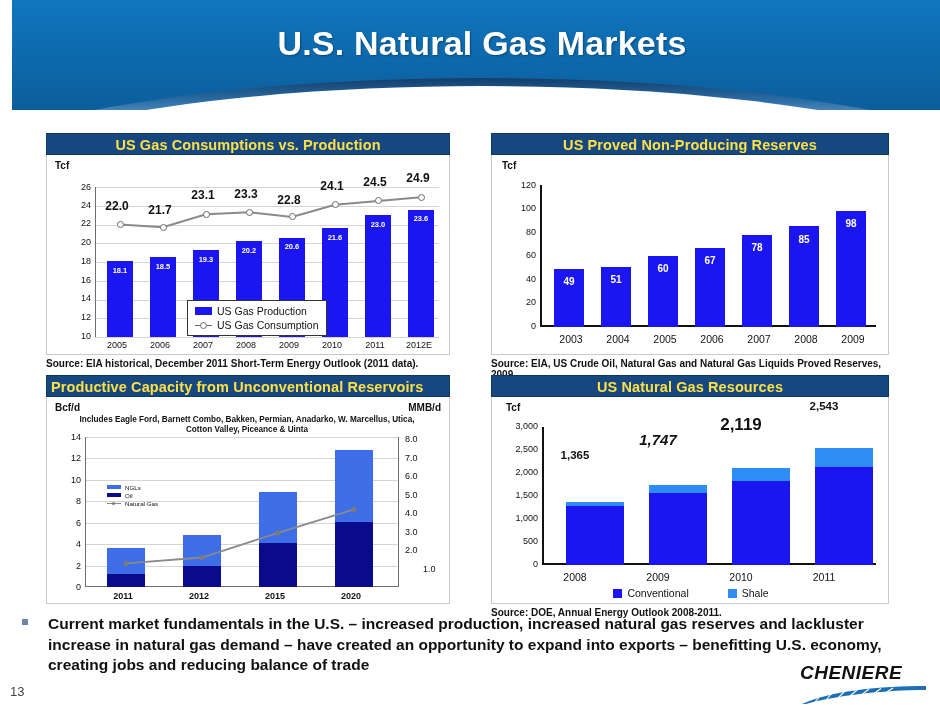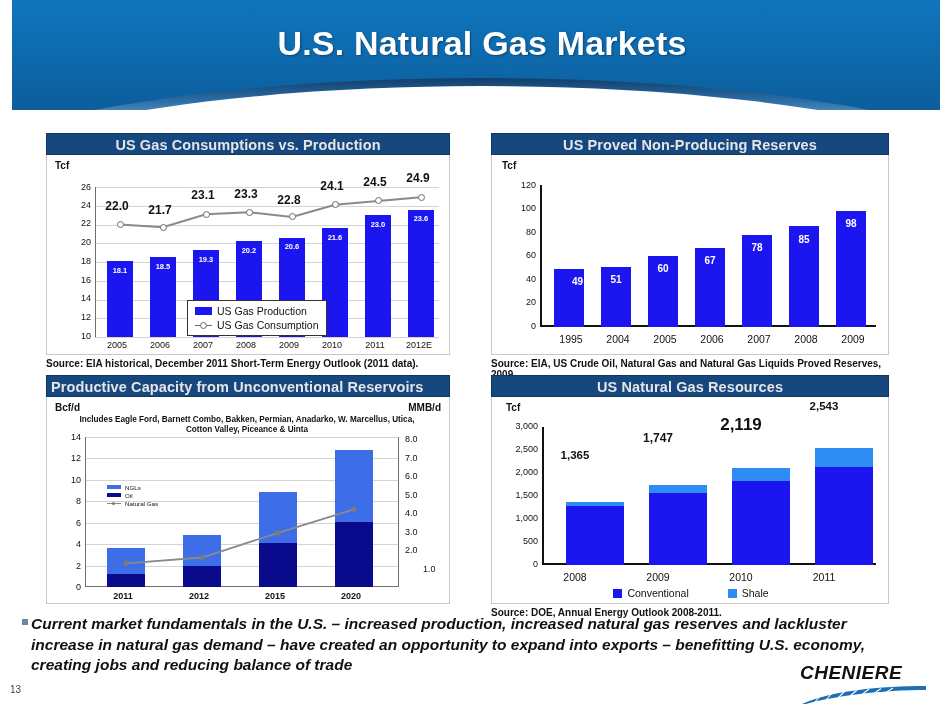--- a/index.html
+++ b/index.html
@@ -28,21 +28,21 @@
   }
   .swoosh2{
     position:absolute;left:-110px;top:86px;width:1160px;height:130px;
     border-radius:50%/100% 100% 0 0;
     background:linear-gradient(180deg,#ffffff 0%,#ffffff 100%);
   }
 
   
   .panel{position:absolute;}
   .panel-head{
-    background:#16477E;color:#e5e5e5;text-align:center;font-weight:bold;
+    background:#16477E;color:#fde047;text-align:center;font-weight:bold;
     font-size:14.5px;letter-spacing:.1px;height:22px;line-height:22px;
     border:1px solid #10395F;box-sizing:border-box;
   }
   .panel-head.left-align{text-align:left;padding-left:4px;}
   .panel-body{
     border:1px solid #C9C9C9;border-top:none;background:#fff;
     box-sizing:border-box;position:relative;
   }
   .source{
     font-size:10px;font-weight:bold;color:#111;margin-top:3px;
@@ -76,22 +76,22 @@
   .legrow{display:flex;align-items:center;gap:5px;height:14px;}
   .swatch{width:17px;height:8px;background:#1B16EF;display:inline-block;}
 
   .footer-bullet{
     position:absolute;left:22px;top:614px;width:890px;
     font-size:15.5px;font-weight:bold;color:#111;line-height:20.5px;
   }
   .bullet-mark{
     position:absolute;left:0;top:5px;width:6px;height:6px;background:#6E86A8;
   }
-  .bullet-text{margin-left:9px;display:block;font-style:italic;}
-  .pagenum{position:absolute;left:10px;top:684px;font-size:10px;color:#444;}
+  .bullet-text{margin-left:26px;display:block;}
+  .pagenum{position:absolute;left:10px;top:684px;font-size:13px;color:#444;}
 
   .logo{position:absolute;left:800px;top:662px;width:130px;height:40px;}
   .logo-word{
     font-size:19px;font-weight:bold;font-style:italic;color:#111;
     letter-spacing:.5px;font-family:"Liberation Sans",sans-serif;
   }
 </style>
 </head>
 <body>
 
@@ -205,38 +205,38 @@
       <div class="axisline-x" style="left:0;bottom:0;width:336px;background:#111;height:1.6px;"></div>
 
       <div class="bar" style="left:14px;bottom:0;width:30px;height:58px;"></div>
       <div class="bar" style="left:61px;bottom:0;width:30px;height:60.4px;"></div>
       <div class="bar" style="left:108px;bottom:0;width:30px;height:71px;"></div>
       <div class="bar" style="left:155px;bottom:0;width:30px;height:79.3px;"></div>
       <div class="bar" style="left:202px;bottom:0;width:30px;height:92.3px;"></div>
       <div class="bar" style="left:249px;bottom:0;width:30px;height:100.6px;"></div>
       <div class="bar" style="left:296px;bottom:0;width:30px;height:116px;"></div>
 
-      <div class="barlabel" style="left:14px;bottom:40px;width:47px;font-size:10px;">49</div>
+      <div class="barlabel" style="left:14px;bottom:40px;width:30px;font-size:10px;">49</div>
       <div class="barlabel" style="left:61px;bottom:42px;width:30px;font-size:10px;">51</div>
       <div class="barlabel" style="left:108px;bottom:53px;width:30px;font-size:10px;">60</div>
       <div class="barlabel" style="left:155px;bottom:61px;width:30px;font-size:10px;">67</div>
       <div class="barlabel" style="left:202px;bottom:74px;width:30px;font-size:10px;">78</div>
       <div class="barlabel" style="left:249px;bottom:82px;width:30px;font-size:10px;">85</div>
       <div class="barlabel" style="left:296px;bottom:98px;width:30px;font-size:10px;">98</div>
     </div>
 
     <div class="ytick" style="left:12px;top:166px;width:32px;">0</div>
     <div class="ytick" style="left:12px;top:142px;width:32px;">20</div>
     <div class="ytick" style="left:12px;top:119px;width:32px;">40</div>
     <div class="ytick" style="left:12px;top:95px;width:32px;">60</div>
     <div class="ytick" style="left:12px;top:72px;width:32px;">80</div>
     <div class="ytick" style="left:12px;top:48px;width:32px;">100</div>
     <div class="ytick" style="left:12px;top:25px;width:32px;">120</div>
 
-    <div class="xtick" style="left:47px;top:178px;width:64px;font-size:10.5px;">1995</div>
+    <div class="xtick" style="left:47px;top:178px;width:64px;font-size:10.5px;">2003</div>
     <div class="xtick" style="left:94px;top:178px;width:64px;font-size:10.5px;">2004</div>
     <div class="xtick" style="left:141px;top:178px;width:64px;font-size:10.5px;">2005</div>
     <div class="xtick" style="left:188px;top:178px;width:64px;font-size:10.5px;">2006</div>
     <div class="xtick" style="left:235px;top:178px;width:64px;font-size:10.5px;">2007</div>
     <div class="xtick" style="left:282px;top:178px;width:64px;font-size:10.5px;">2008</div>
     <div class="xtick" style="left:329px;top:178px;width:64px;font-size:10.5px;">2009</div>
   </div>
   <div class="source">Source: EIA, US Crude Oil, Natural Gas and Natural Gas Liquids Proved Reserves, 2009.</div>
 </div>
 
@@ -349,21 +349,21 @@
         <div style="position:absolute;left:190px;bottom:0;width:58px;height:84.4px;background:#1B16EF;"></div>
         <div style="position:absolute;left:190px;bottom:84.4px;width:58px;height:13.1px;background:#2E8CF5;"></div>
       </div>
       <div>
         <div style="position:absolute;left:273px;bottom:0;width:58px;height:98.4px;background:#1B16EF;"></div>
         <div style="position:absolute;left:273px;bottom:98.4px;width:58px;height:18.5px;background:#2E8CF5;"></div>
       </div>
     </div>
 
     <div class="ptlabel" style="left:54px;top:52px;width:58px;font-size:11.5px;">1,365</div>
-    <div class="ptlabel" style="left:137px;top:34px;width:58px;font-size:12px;">1,747</div>
+    <div class="ptlabel" style="left:137px;top:34px;width:58px;font-size:15px;font-style:italic;">1,747</div>
     <div class="ptlabel" style="left:220px;top:18px;width:58px;font-size:17px;">2,119</div>
     <div class="ptlabel" style="left:303px;top:3px;width:58px;font-size:11.5px;">2,543</div>
 
     <div class="ytick" style="left:4px;top:162px;width:42px;">0</div>
     <div class="ytick" style="left:4px;top:139px;width:42px;">500</div>
     <div class="ytick" style="left:4px;top:116px;width:42px;">1,000</div>
     <div class="ytick" style="left:4px;top:93px;width:42px;">1,500</div>
     <div class="ytick" style="left:4px;top:70px;width:42px;">2,000</div>
     <div class="ytick" style="left:4px;top:47px;width:42px;">2,500</div>
     <div class="ytick" style="left:4px;top:24px;width:42px;">3,000</div>

